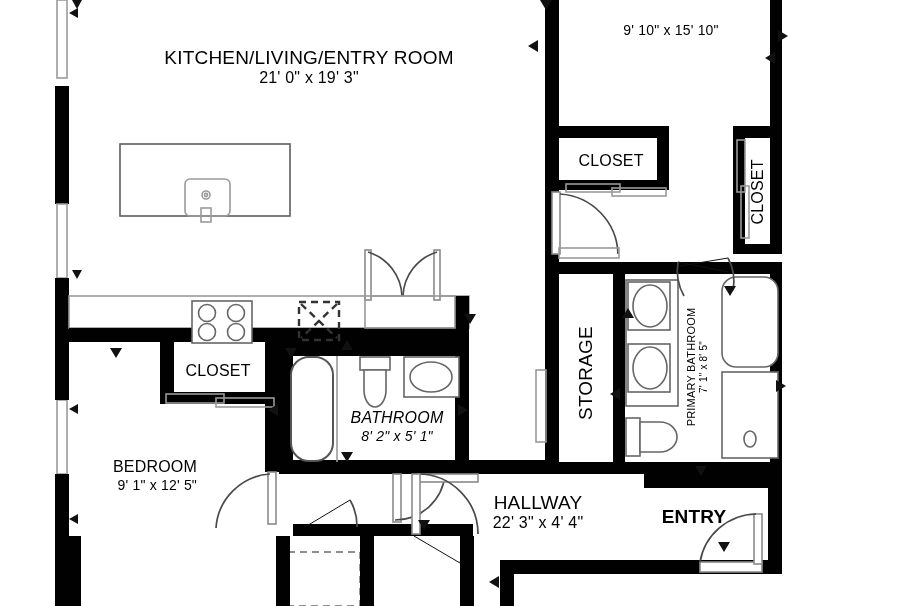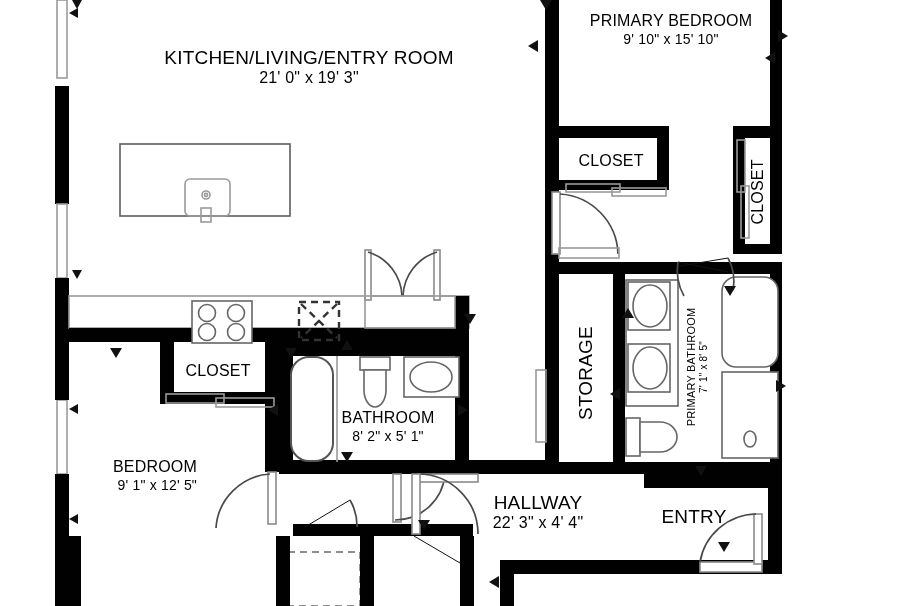--- a/index.html
+++ b/index.html
@@ -296,40 +296,39 @@
     </g>
 
   </svg>
 
   <div class="roomlabel" style="left:309px; top:68px; transform:translate(-50%,-50%);">
     <span class="name">KITCHEN/LIVING/ENTRY ROOM</span>
     <span class="dims">21' 0" x 19' 3"</span>
   </div>
 
   <div class="roomlabel small" style="left:671px; top:30px; transform:translate(-50%,-50%);">
-    <span class="name">PRIMARY BEDROOM</span>
     <span class="dims">9' 10" x 15' 10"</span>
   </div>
 
   <div class="roomlabel small" style="left:155px; top:476px; transform:translate(-50%,-50%);text-align:right;">
     <span class="name">BEDROOM</span>
     <span class="dims">9' 1" x 12' 5"</span>
   </div>
 
-  <div class="roomlabel small" style="left:388px; top:427px; transform:translate(-50%,-50%);">
+  <div class="roomlabel small" style="left:397px; top:427px; transform:translate(-50%,-50%);font-style:italic;">
     <span class="name">BATHROOM</span>
     <span class="dims">8' 2" x 5' 1"</span>
   </div>
 
   <div class="roomlabel" style="left:538px; top:513px; transform:translate(-50%,-50%);">
     <span class="name">HALLWAY</span>
     <span class="dims">22' 3" x 4' 4"</span>
   </div>
 
-  <div class="roomlabel" style="left:694px; top:517px; transform:translate(-50%,-50%);">
+  <div class="roomlabel" style="left:694px; top:517px; transform:translate(-50%,-50%);font-weight:bold;">
     <span class="name">ENTRY</span>
   </div>
 
   <div class="roomlabel tiny rot90" style="left:697px; top:367px; transform:translate(-50%,-50%) rotate(-90deg);">
     <span class="name">PRIMARY BATHROOM</span>
     <span class="dims">7' 1" x 8' 5"</span>
   </div>
 
   <div class="roomlabel" style="left:586px; top:373px; transform:translate(-50%,-50%) rotate(-90deg);">
     <span class="name">STORAGE</span>

